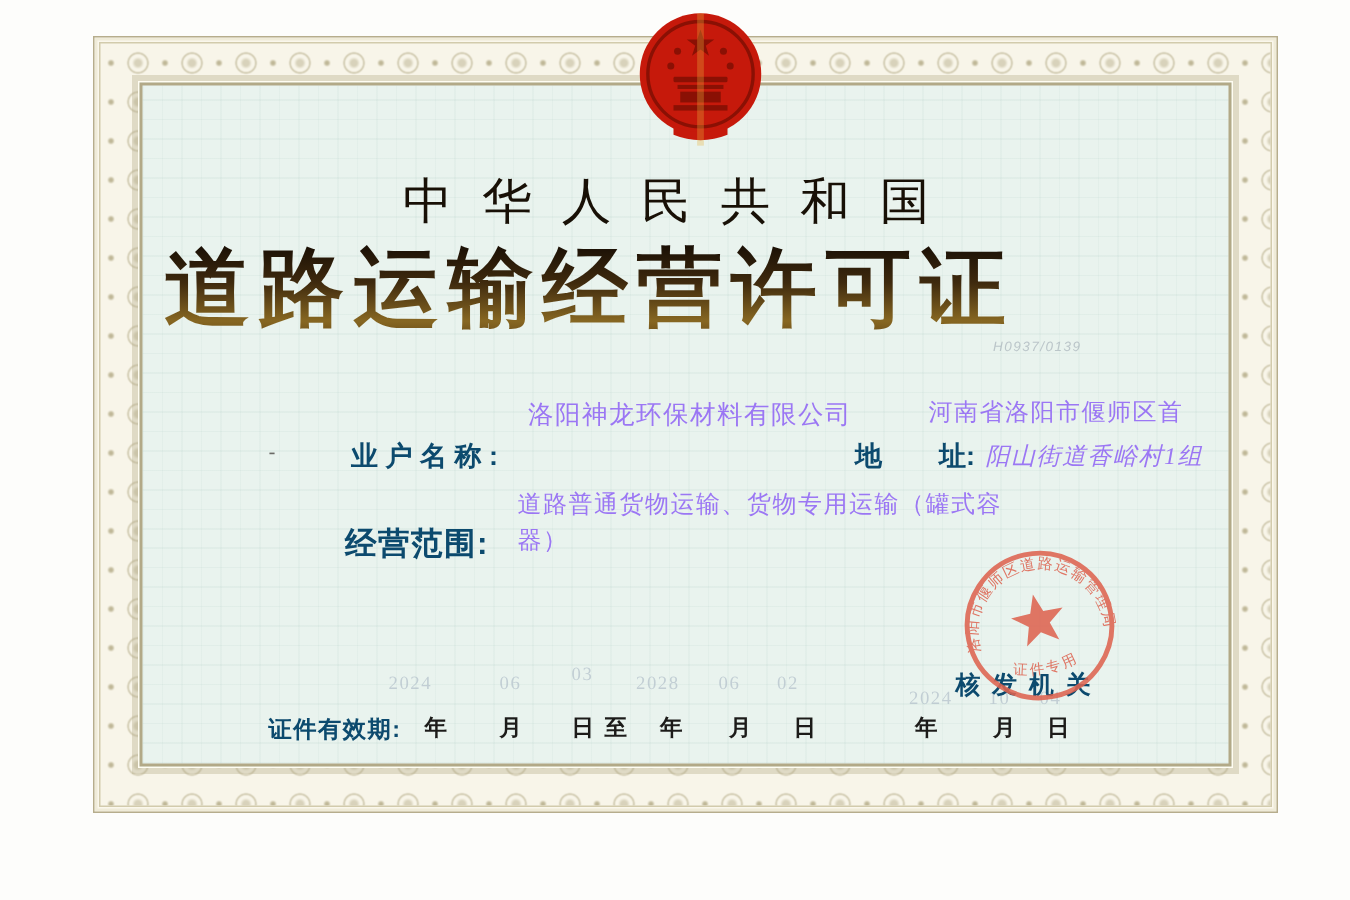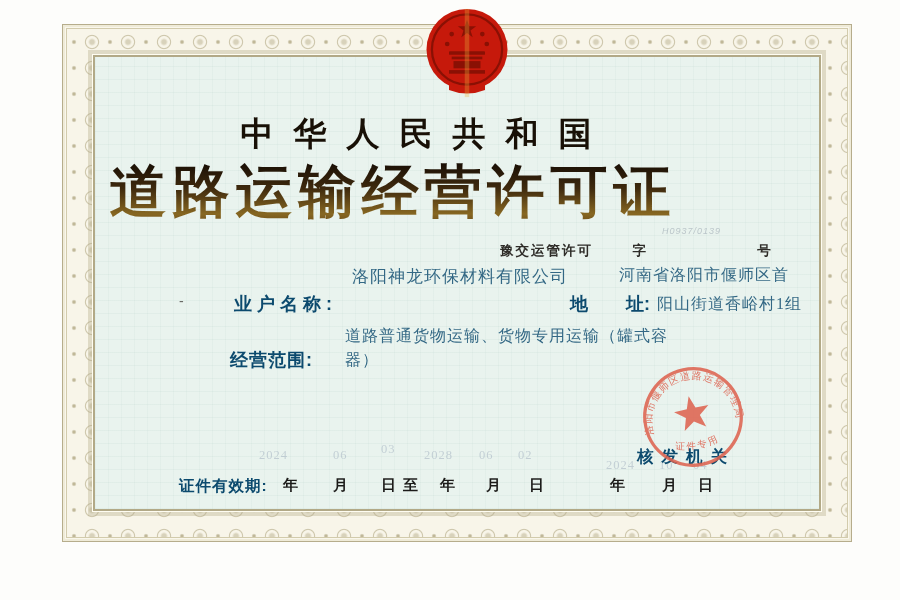--- a/index.html
+++ b/index.html
@@ -32,43 +32,43 @@
       repeating-linear-gradient(90deg, rgba(140,180,170,.07) 0 1px, transparent 1px 13px);
     border:2px solid #b2a987;
     box-shadow:0 0 0 1px #fffdf2, 0 0 0 5px rgba(182,173,140,.38);
   }
   
   .emblem{position:absolute;left:422px;top:4px;width:90px;height:98px;z-index:5;}
   .seal{position:absolute;left:640px;top:364px;width:106px;height:106px;z-index:4;transform:rotate(-12deg);}
   
   .country-title{
     position:absolute;left:92px;top:112px;width:648px;text-align:center;z-index:2;
-    font-size:33px;font-weight:700;letter-spacing:20px;text-indent:20px;
-    color:#181006;font-family:"Liberation Sans","DejaVu Sans",sans-serif;
+    font-size:33px;font-weight:400;letter-spacing:20px;text-indent:20px;
+    color:#181006;font-family:"Liberation Sans","DejaVu Sans",sans-serif;padding-left:28px;
   }
   .main-title{
     position:absolute;left:92px;top:154px;width:596px;text-align:center;z-index:2;
     font-size:57px;font-weight:700;letter-spacing:6px;text-indent:6px;
     font-family:"Liberation Serif","DejaVu Serif",serif;
     color:#3a250c;
   }
   @supports (-webkit-background-clip:text){
     .main-title{
       background:linear-gradient(180deg,#150c04 8%,#3f2a0e 45%,#876722 78%,#5a3c12 100%);
       -webkit-background-clip:text;background-clip:text;
       -webkit-text-fill-color:transparent;color:transparent;
     }
   }
   
   .lbl{
     position:absolute;color:#0c4a6e;font-weight:700;
     font-family:"Liberation Sans","DejaVu Sans",sans-serif;white-space:nowrap;z-index:2;
   }
   .faint{
-    position:absolute;color:#0c4a6e;opacity:.82;white-space:nowrap;z-index:1;
+    position:absolute;color:#8b5cf6;opacity:.82;white-space:nowrap;z-index:1;
     font-family:"Liberation Serif","DejaVu Serif",serif;
     font-size:16px;letter-spacing:1px;
   }
   .num{
     position:absolute;color:#a9b7c4;opacity:.6;white-space:nowrap;z-index:1;
     font-family:"Liberation Serif","DejaVu Serif",serif;font-size:12.5px;letter-spacing:1px;
   }
   .unit{
     position:absolute;color:#1c1b19;font-weight:700;font-size:15px;white-space:nowrap;z-index:2;
     font-family:"Liberation Sans","DejaVu Sans",sans-serif;
@@ -111,38 +111,33 @@
     <rect x="33" y="58" width="34" height="3" fill="#8a1004"></rect>
     <rect x="35" y="63" width="30" height="8" fill="#8a1004"></rect>
     <rect x="30" y="73" width="40" height="4" fill="#8a1004"></rect>
     <path d="M 30 88 q 20 10 40 0 l 0 7 q -20 8 -40 0 z" fill="#c6190b"></path>
     <rect x="47.5" y="5" width="5" height="98" fill="#e8b23a" opacity="0.32"></rect>
   </svg>
 
   <div class="country-title">中华人民共和国</div>
   <div class="main-title">道路运输经营许可证</div>
 
-  <div class="permit-row">
-    <span>豫交运管许可</span>
-    <span class="zi">字</span>
-    <span class="hao">号</span>
-  </div>
   <div class="faint-serial">H0937/0139</div>
 
   <span class="dash-mark">-</span>
   <div class="faint" style="left:352px;top:265px;font-size:17px;">洛阳神龙环保材料有限公司</div>
   <div class="lbl" style="left:234px;top:292px;font-size:18px;letter-spacing:5px;">业户名称:</div>
 
   <div class="faint" style="left:619px;top:265px;text-align:center;">河南省洛阳市偃师区首</div>
   <div class="lbl" style="left:570px;top:292px;font-size:18px;">地</div>
   <div class="lbl" style="left:626px;top:292px;font-size:18px;">址:</div>
-  <div class="faint" style="left:657px;top:294px;">阳山街道香峪村1组</div>
+  <div class="faint" style="left:657px;top:294px;font-style:italic;">阳山街道香峪村1组</div>
 
   <div class="faint" style="left:345px;top:326px;">道路普通货物运输、货物专用运输（罐式容</div>
-  <div class="lbl" style="left:230px;top:348px;font-size:18px;letter-spacing:1px;">经营范围:</div>
+  <div class="lbl" style="left:230px;top:348px;font-size:21px;letter-spacing:1px;">经营范围:</div>
   <div class="faint" style="left:345px;top:350px;">器）</div>
 
   <svg class="seal" viewBox="0 0 110 110" aria-hidden="true">
     <g opacity="0.88">
       <circle cx="55" cy="55" r="50" fill="none" stroke="#dd6350" stroke-width="3.4"></circle>
       <path id="sealArcTop" d="M 12 69 A 44 44 0 1 1 98 69" fill="none"></path>
       <text font-size="10.5" fill="#dd6350" letter-spacing="1" font-family="Liberation Sans, DejaVu Sans, sans-serif">
         <textPath href="#sealArcTop" startOffset="3%">洛阳市偃师区道路运输管理局</textPath>
       </text>
       <polygon points="55,33 59.6,45.8 73.2,46.1 62.4,54.4 66.4,67.4 55,59.7 43.6,67.4 47.6,54.4 36.8,46.1 50.4,45.8" fill="#dd6350"></polygon>

